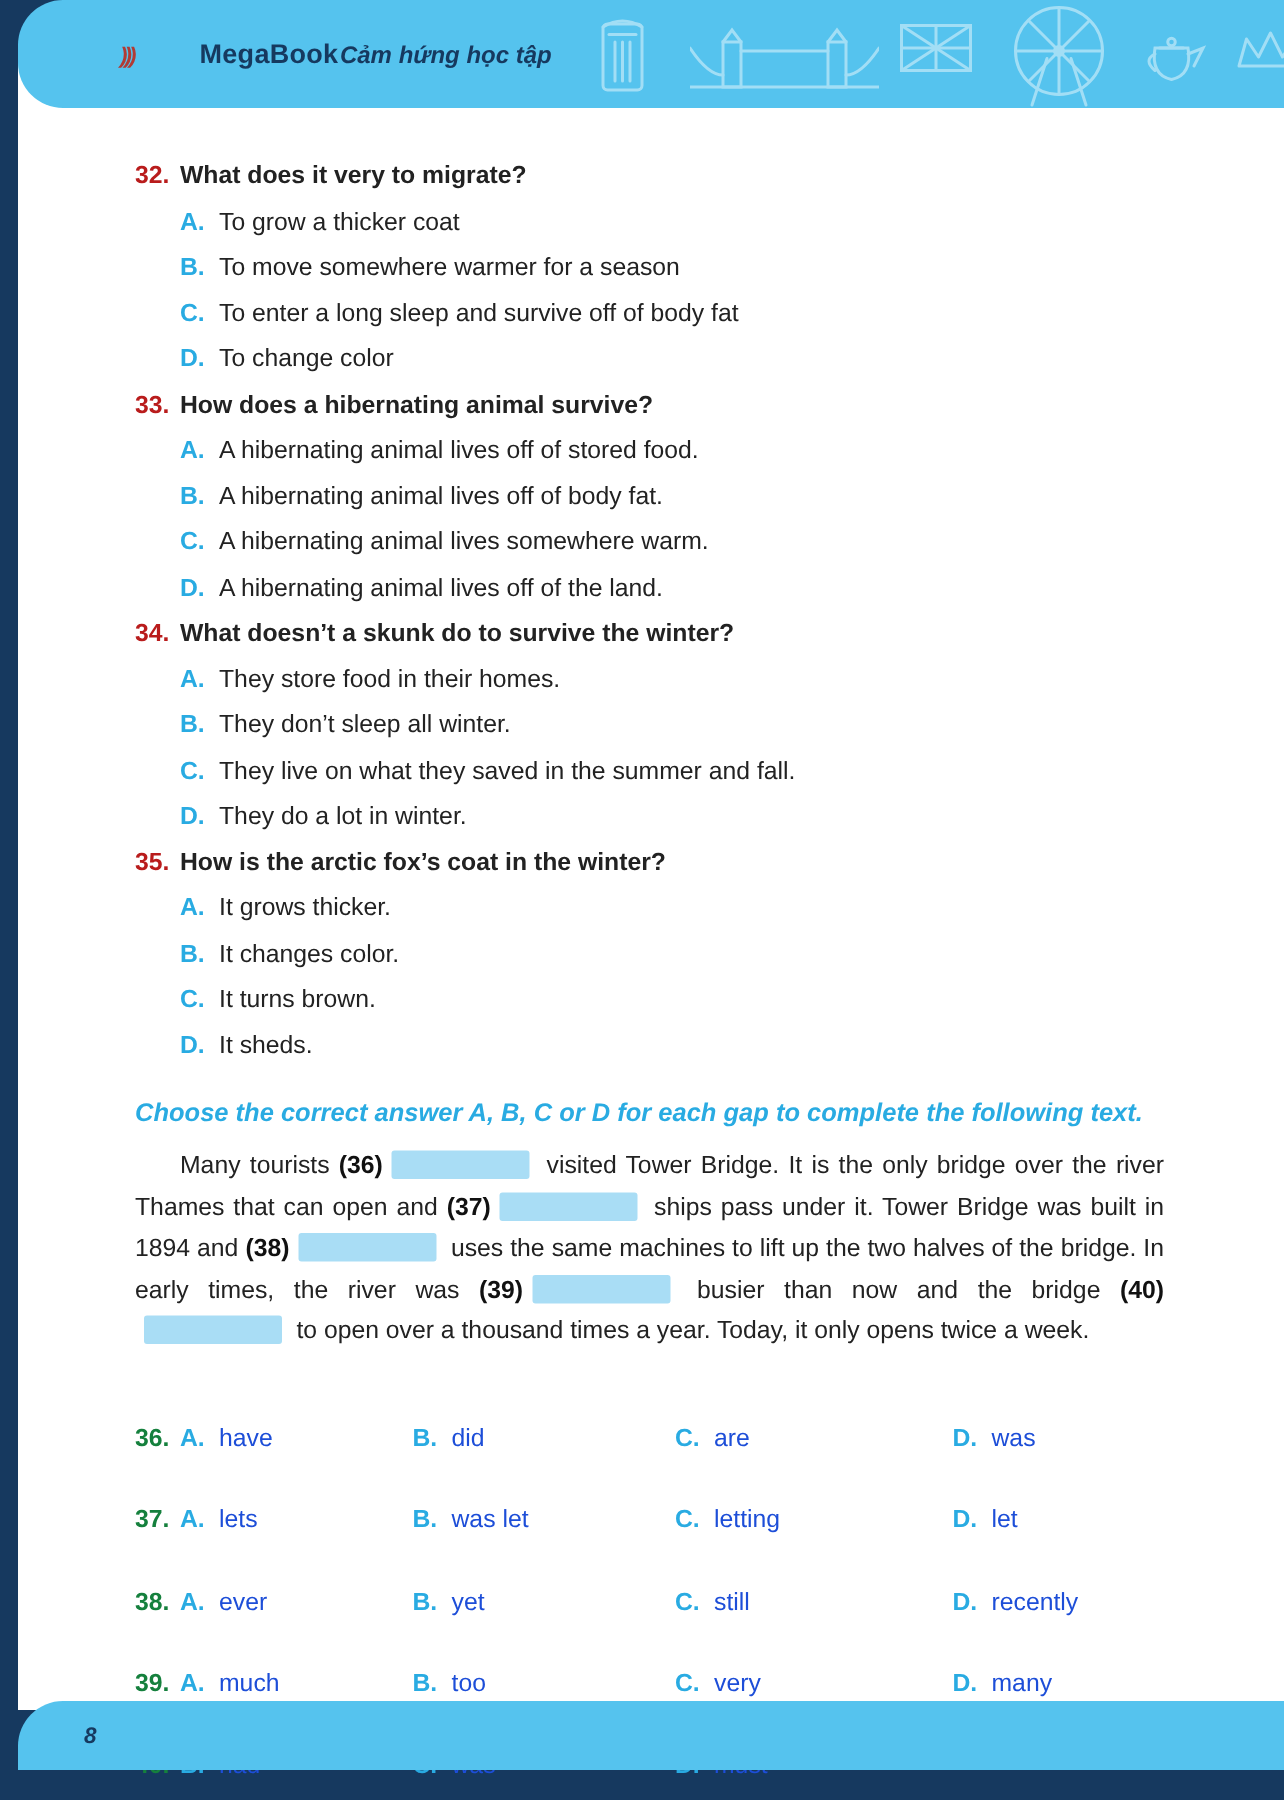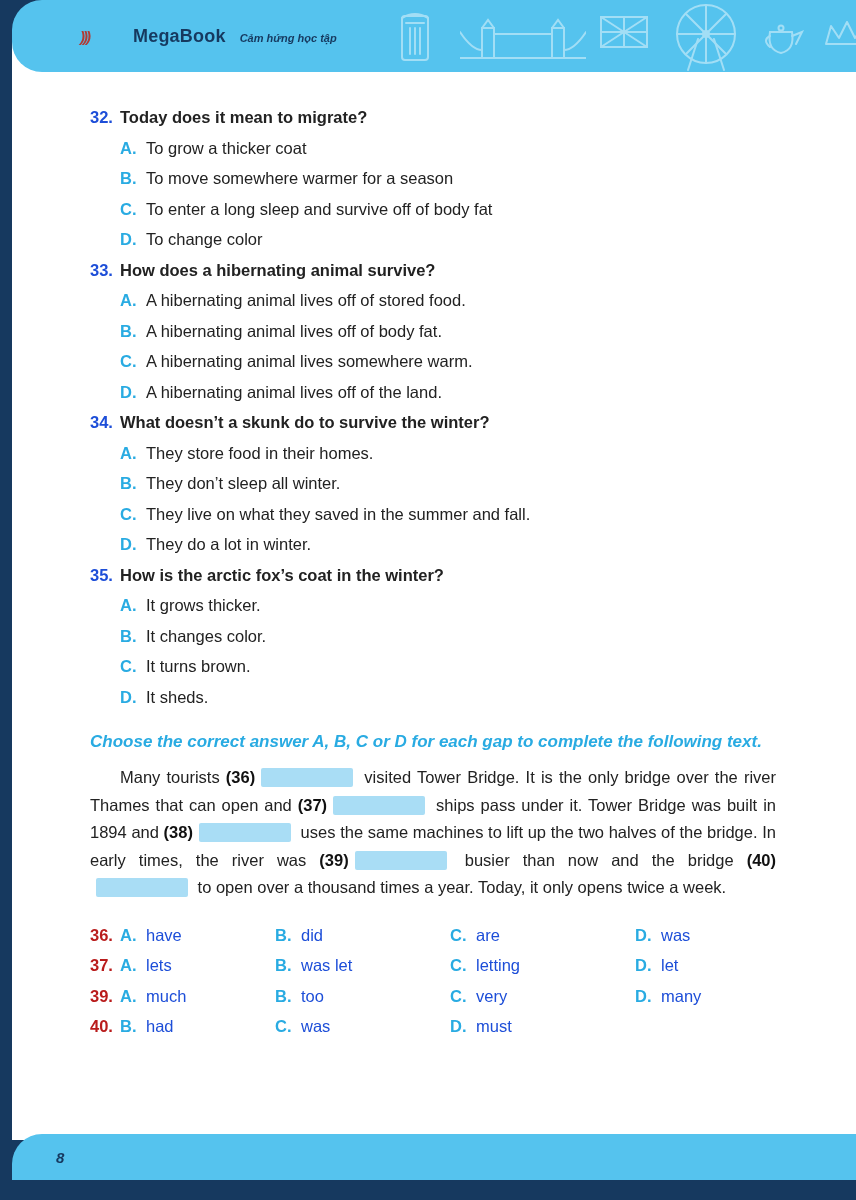--- a/index.html
+++ b/index.html
@@ -28,39 +28,39 @@
 
   
   .header{
     position:absolute;top:0;left:12px;right:0;height:72px;
     background:var(--sky);border-radius:30px 0 0 30px;
     display:flex;align-items:center;
   }
   .logo{display:flex;align-items:baseline;padding-left:68px;white-space:nowrap;}
   .logo-marks{color:var(--mark);font-weight:800;font-size:15px;letter-spacing:-2px;margin-right:4px;font-style:italic;}
   .logo-text{color:var(--navy);font-weight:800;font-size:18px;letter-spacing:.2px;margin-left:40px;}
-  .logo-tagline{color:var(--navy);font-style:italic;font-weight:600;font-size:11px;margin-left:14px;}
+  .logo-tagline{color:var(--navy);font-style:italic;font-weight:600;font-size:16px;margin-left:1px;}
   .header-deco{position:absolute;top:0;right:0;height:72px;left:330px;pointer-events:none;}
   .header-deco svg{position:absolute;opacity:.45;}
 
   
   .footer-band{
     position:absolute;left:12px;right:0;bottom:20px;height:46px;
     background:var(--sky);border-radius:30px 0 0 0;
     display:flex;align-items:center;
   }
   .page-num{color:var(--navy);font-weight:800;font-style:italic;font-size:15px;padding-left:44px;}
 
   
   .content{
     position:absolute;top:72px;left:12px;right:0;bottom:66px;
     background:#fff;padding:30px 80px 0 78px;
   }
   .q-line,.opt-line{line-height:30.5px;font-size:16.5px;}
-  .q-num{display:inline-block;min-width:30px;font-weight:800;color:#1d4ed8;}
+  .q-num{display:inline-block;min-width:30px;font-weight:800;color:#b91c1c;}
   .q-text{font-weight:600;color:#222;}
   .opt-line{padding-left:30px;}
   .opt-letter{display:inline-block;min-width:26px;font-weight:800;color:var(--accent);}
   .opt-text{color:#222;}
 
   .instruction{
     margin-top:16px;line-height:28px;font-size:17px;
     font-weight:800;font-style:italic;color:var(--accent);
   }
 
@@ -72,21 +72,21 @@
   .gap-box{
     display:inline-block;width:92px;height:19px;background:var(--highlight);
     border-radius:2px;vertical-align:-4px;margin:0 5px 0 6px;
   }
 
   .answer-grid{margin-top:18px;}
   .ans-row{
     display:grid;grid-template-columns:30px 155px 175px 185px auto;
     line-height:30.5px;font-size:16.5px;align-items:baseline;
   }
-  .ans-num{font-weight:800;color:#b91c1c;}
+  .ans-num{font-weight:800;color:#15803d;margin-top:24px;}
   .ans-cell .opt-letter{min-width:26px;}
   .ans-text{color:#1d4ed8;}
 </style>
 </head>
 <body>
 
 <div class="page">
 
   <div class="corner-tl"></div>
   <div class="corner-bl"></div>
@@ -143,21 +143,21 @@
       </svg>
       <svg style="left:482px;top:18px" width="46" height="30" viewBox="0 0 46 30" fill="none" stroke="#fff" stroke-width="2" stroke-linejoin="round">
         <path d="M2 26 L7 8 L15 20 L23 4 L31 20 L39 8 L44 26 Z"></path>
       </svg>
     </div>
   </header>
 
   <main class="content">
     <section class="questions" id="questions">
         <div class="question-block">
-          <div class="q-line"><span class="q-num">32.</span><span class="q-text">Today does it mean to migrate?</span></div>
+          <div class="q-line"><span class="q-num">32.</span><span class="q-text">What does it very to migrate?</span></div>
           <div class="opt-line"><span class="opt-letter">A.</span><span class="opt-text">To grow a thicker coat</span></div>
           <div class="opt-line"><span class="opt-letter">B.</span><span class="opt-text">To move somewhere warmer for a season</span></div>
           <div class="opt-line"><span class="opt-letter">C.</span><span class="opt-text">To enter a long sleep and survive off of body fat</span></div>
           <div class="opt-line"><span class="opt-letter">D.</span><span class="opt-text">To change color</span></div>
         </div>
         <div class="question-block">
           <div class="q-line"><span class="q-num">33.</span><span class="q-text">How does a hibernating animal survive?</span></div>
           <div class="opt-line"><span class="opt-letter">A.</span><span class="opt-text">A hibernating animal lives off of stored food.</span></div>
           <div class="opt-line"><span class="opt-letter">B.</span><span class="opt-text">A hibernating animal lives off of body fat.</span></div>
           <div class="opt-line"><span class="opt-letter">C.</span><span class="opt-text">A hibernating animal lives somewhere warm.</span></div>
@@ -192,20 +192,27 @@
           <span class="ans-cell"><span class="opt-letter">D.</span><span class="ans-text">was</span></span>
         </div>
         <div class="ans-row">
           <span class="ans-num">37.</span>
           <span class="ans-cell"><span class="opt-letter">A.</span><span class="ans-text">lets</span></span>
           <span class="ans-cell"><span class="opt-letter">B.</span><span class="ans-text">was let</span></span>
           <span class="ans-cell"><span class="opt-letter">C.</span><span class="ans-text">letting</span></span>
           <span class="ans-cell"><span class="opt-letter">D.</span><span class="ans-text">let</span></span>
         </div>
         <div class="ans-row">
+          <span class="ans-num">38.</span>
+          <span class="ans-cell"><span class="opt-letter">A.</span><span class="ans-text">ever</span></span>
+          <span class="ans-cell"><span class="opt-letter">B.</span><span class="ans-text">yet</span></span>
+          <span class="ans-cell"><span class="opt-letter">C.</span><span class="ans-text">still</span></span>
+          <span class="ans-cell"><span class="opt-letter">D.</span><span class="ans-text">recently</span></span>
+        </div>
+        <div class="ans-row">
           <span class="ans-num">39.</span>
           <span class="ans-cell"><span class="opt-letter">A.</span><span class="ans-text">much</span></span>
           <span class="ans-cell"><span class="opt-letter">B.</span><span class="ans-text">too</span></span>
           <span class="ans-cell"><span class="opt-letter">C.</span><span class="ans-text">very</span></span>
           <span class="ans-cell"><span class="opt-letter">D.</span><span class="ans-text">many</span></span>
         </div>
         <div class="ans-row">
           <span class="ans-num">40.</span>
           <span class="ans-cell"><span class="opt-letter">B.</span><span class="ans-text">had</span></span>
           <span class="ans-cell"><span class="opt-letter">C.</span><span class="ans-text">was</span></span>

